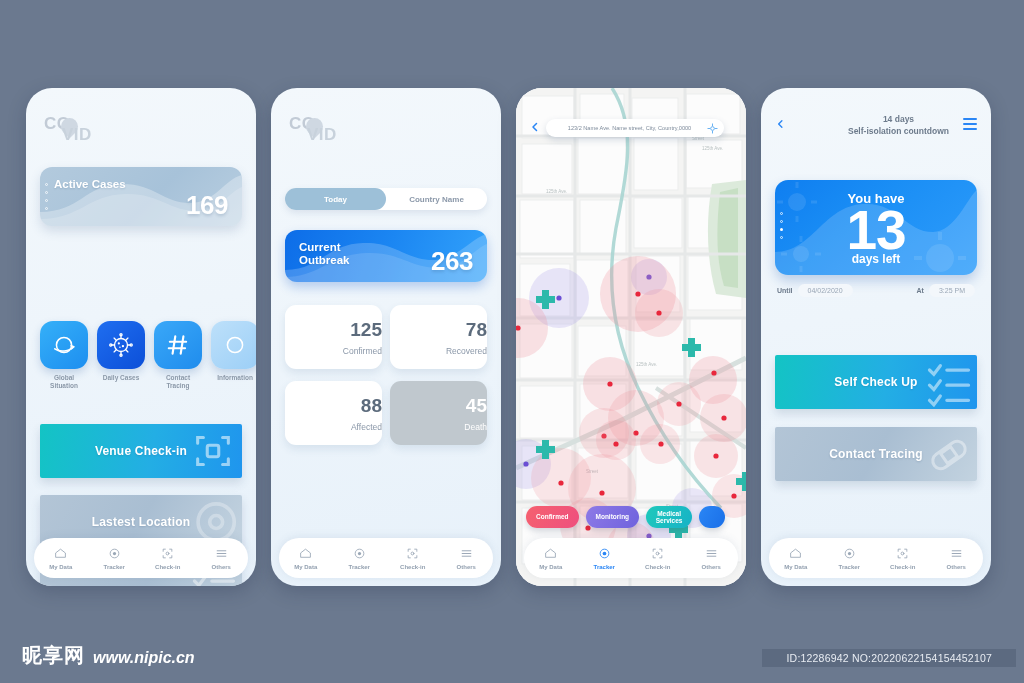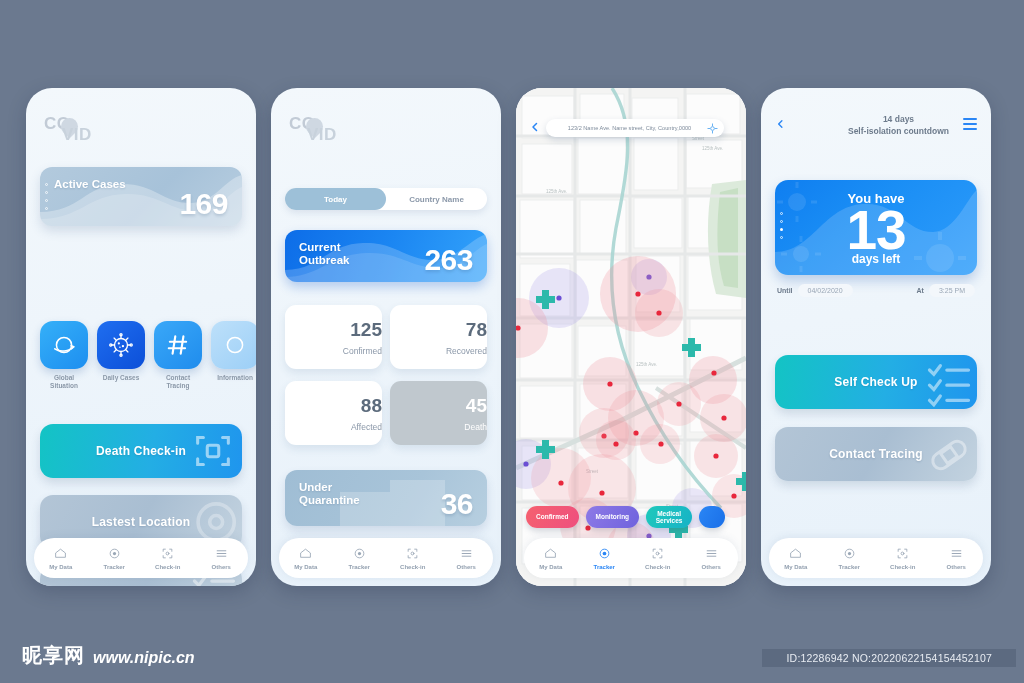--- a/index.html
+++ b/index.html
@@ -46,21 +46,21 @@
   }
   .wave { position:absolute; inset:0; }
 
   .bigcard-label {
     position:absolute; left:14px; top:11px; color:#fff;
     font-size:11.5px; font-weight:600; line-height:13px;
     text-shadow:0 1px 2px rgba(40,70,110,.18);
   }
   .bigcard-num {
     position:absolute; right:14px; bottom:5px; color:#fff;
-    font-size:30px; font-weight:700; letter-spacing:-.5px;
+    font-size:26px; font-weight:700; letter-spacing:-.5px;
     text-shadow:0 2px 3px rgba(40,70,110,.18);
   }
   .dots { position:absolute; left:5px; top:16px; }
   .dots i {
     display:block; width:3px; height:3px; border-radius:50%;
     border:1px solid rgba(255,255,255,.75); margin-bottom:5px;
   }
 
   
   .qrow { position:absolute; left:14px; top:233px; display:flex; gap:9px; }
@@ -68,21 +68,21 @@
   .qbox {
     width:48px; height:48px; border-radius:13px;
     display:flex; align-items:center; justify-content:center;
     box-shadow: 0 4px 8px rgba(40,90,160,.22);
   }
   .qlabel { font-size:6.5px; font-weight:700; color:#8b98a8; margin-top:5px; line-height:8px; }
 
   
   .abtn {
     position:absolute; left:14px; width:202px; height:54px;
-    border-radius:13px; overflow:hidden;
+    border-radius:2px; overflow:hidden;
     display:flex; align-items:center; justify-content:center;
     box-shadow:0 5px 10px rgba(50,80,120,.16);
   }
   .abtn span.t { color:#fff; font-size:12px; font-weight:700; letter-spacing:.2px;
     text-shadow:0 1px 2px rgba(40,70,110,.2); z-index:2; }
   .abtn-teal { background:linear-gradient(100deg,#13c4c4 0%, #23aee4 55%, #1f95ee 100%); }
   .abtn-grey { background:linear-gradient(120deg,#b3c5d6 0%, #a9bed2 50%, #c3d3e0 100%); }
 
   
   .nav {
@@ -247,21 +247,21 @@
         </div>
         <div class="qlabel">Information</div>
       </div>
     </div>
 
     <div class="abtn abtn-teal" style="top:336px;">
       <svg style="position:absolute;right:6px;top:4px;opacity:.55" width="46" height="46" viewBox="0 0 24 24" fill="none" stroke="#fff" stroke-width="1.6" stroke-linecap="round">
         <path d="M4 8V5h3M20 8V5h-3M4 16v3h3M20 16v3h-3"></path>
         <rect x="9" y="9" width="6" height="6" rx="1"></rect>
       </svg>
-      <span class="t">Death Check-in</span>
+      <span class="t">Venue Check-in</span>
     </div>
 
     <div class="abtn abtn-grey" style="top:407px;">
       <svg style="position:absolute;right:0;top:-4px;opacity:.30" width="62" height="62" viewBox="0 0 24 24" fill="none" stroke="#fff" stroke-width="1.4">
         <circle cx="14" cy="12" r="7"></circle>
           <circle cx="14" cy="12" r="2.5"></circle>
       </svg>
       <span class="t">Lastest Location</span>
     </div>
 
@@ -341,27 +341,20 @@
     </div>
     <div class="statcard" style="left:14px;top:293px;">
       <div class="n">88</div>
       <div class="l">Affected</div>
     </div>
     <div class="statcard dark" style="left:119px;top:293px;">
       <div class="n">45</div>
       <div class="l">Death</div>
     </div>
 
-    <div class="card" style="left:14px;top:382px;width:202px;height:56px;background:linear-gradient(120deg,#9fbdd4 0%,#a8c4d9 60%,#b7cfe0 100%);box-shadow:0 5px 10px rgba(60,95,140,.16);">
-      <svg class="wave" viewBox="0 0 202 56" preserveAspectRatio="none">
-        <path d="M55,56 L55,22 L105,22 L105,10 L160,10 L160,56 Z" fill="rgba(255,255,255,.22)"></path>
-      </svg>
-      <div class="bigcard-label">Under<br>Quarantine</div>
-      <div class="bigcard-num">36</div>
-    </div>
 
     <div class="nav">
       <div class="navitem">
         <div class="ic">
             <svg width="13" height="13" viewBox="0 0 24 24" fill="none" stroke="#9aa7b6" stroke-width="1.6" stroke-linejoin="round">
               <path d="M3 11 12 4l9 7v8H3z"></path>
             </svg>
           </div>
         <div class="lb">My Data</div>
       </div>

